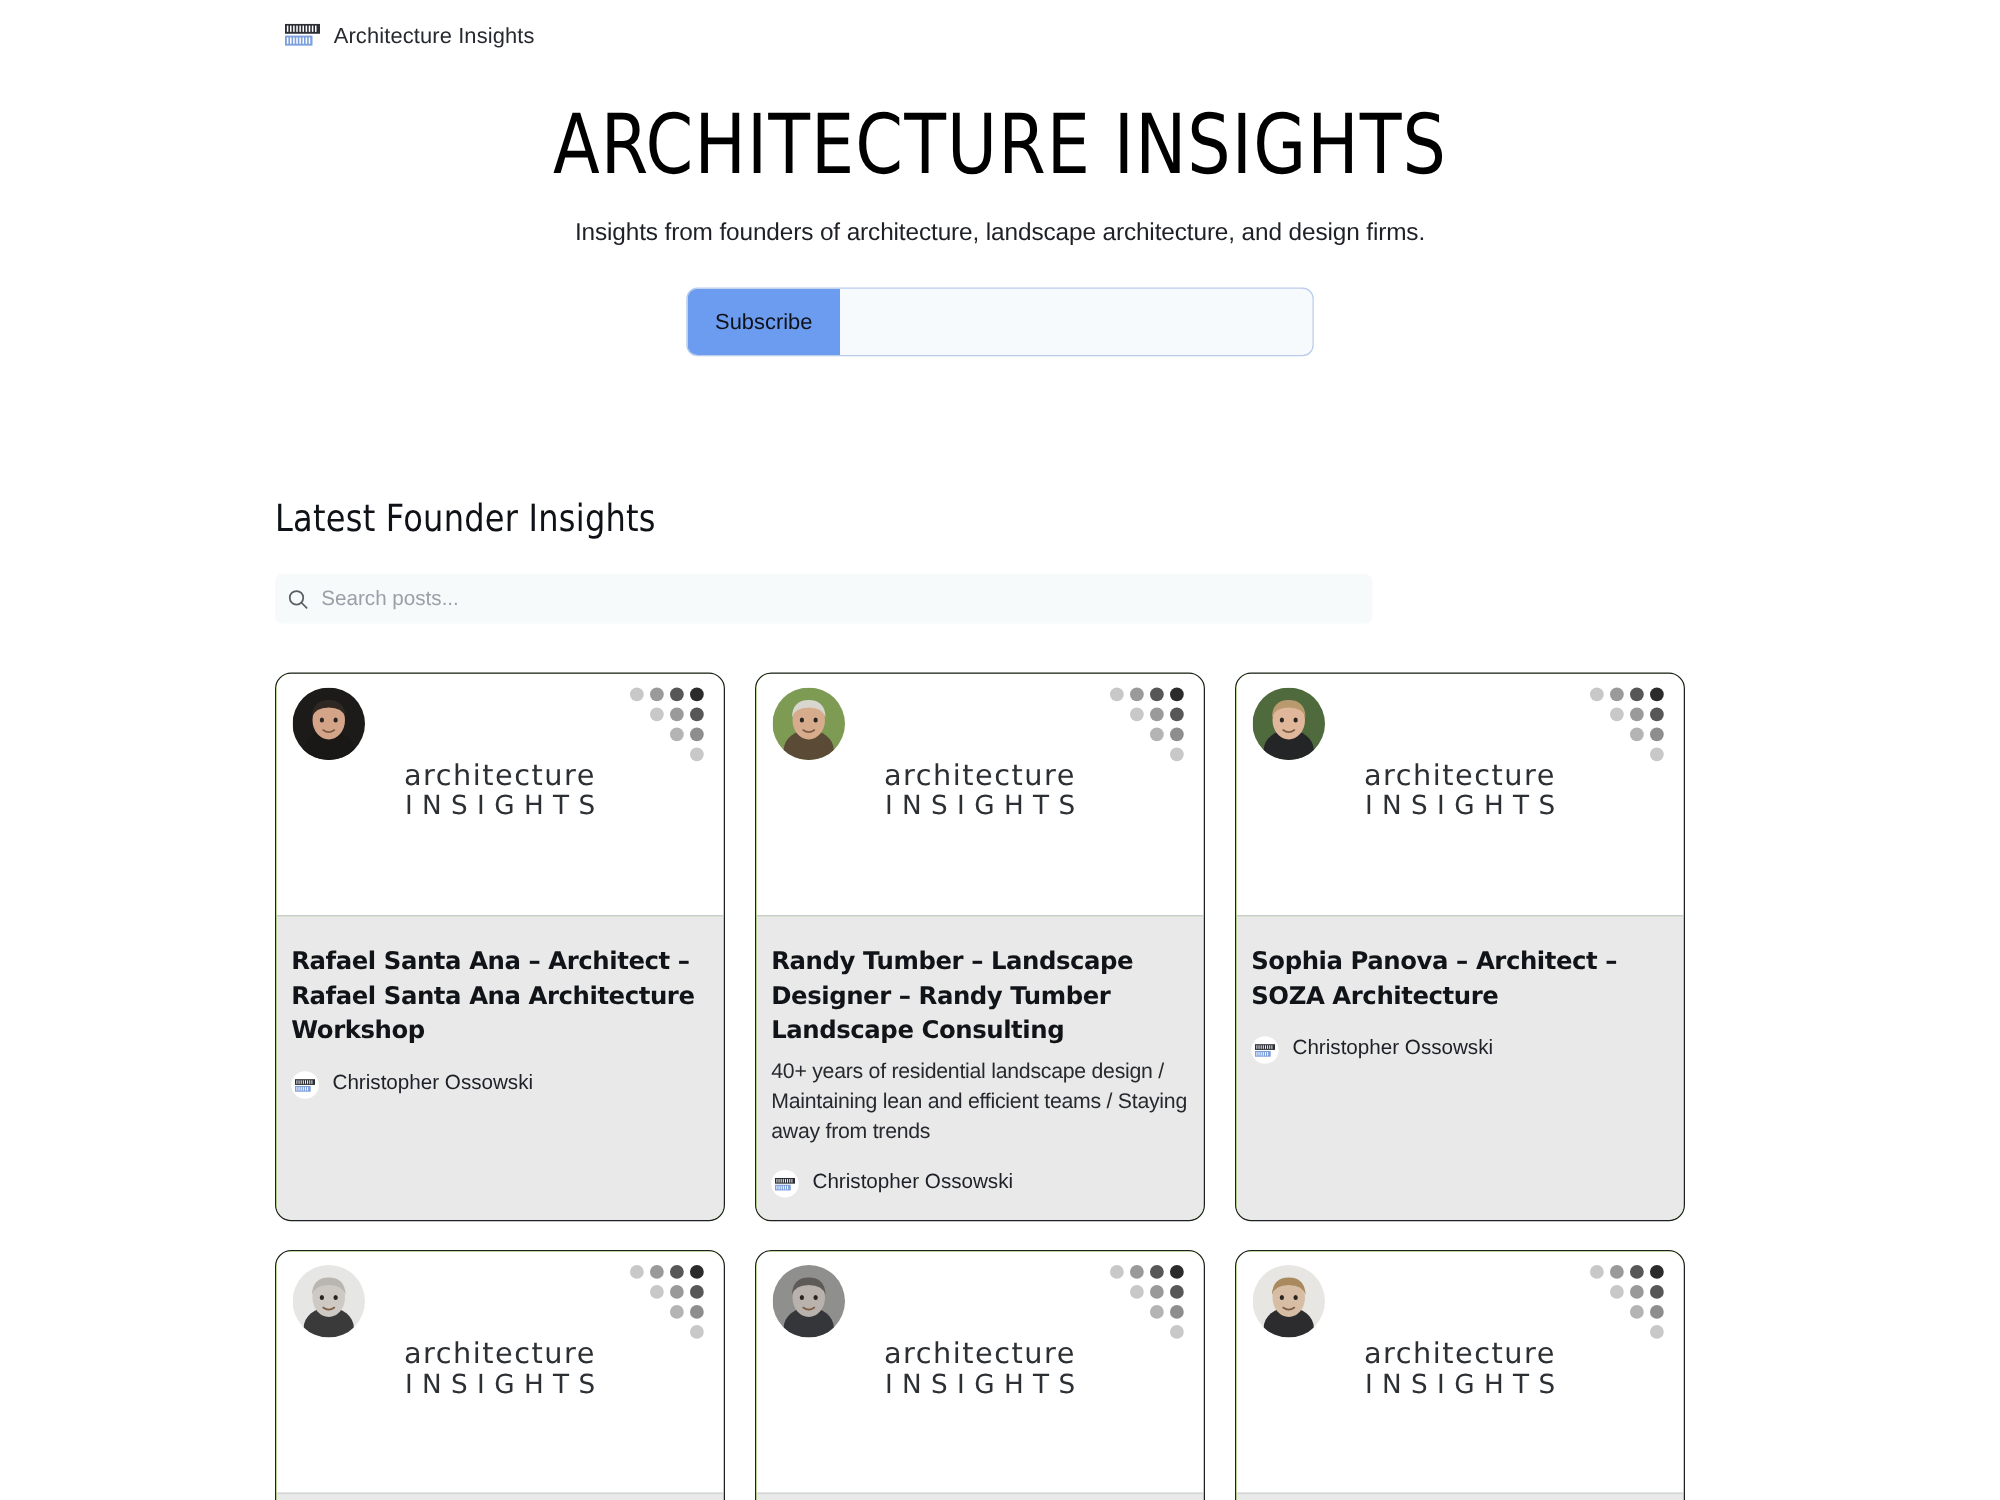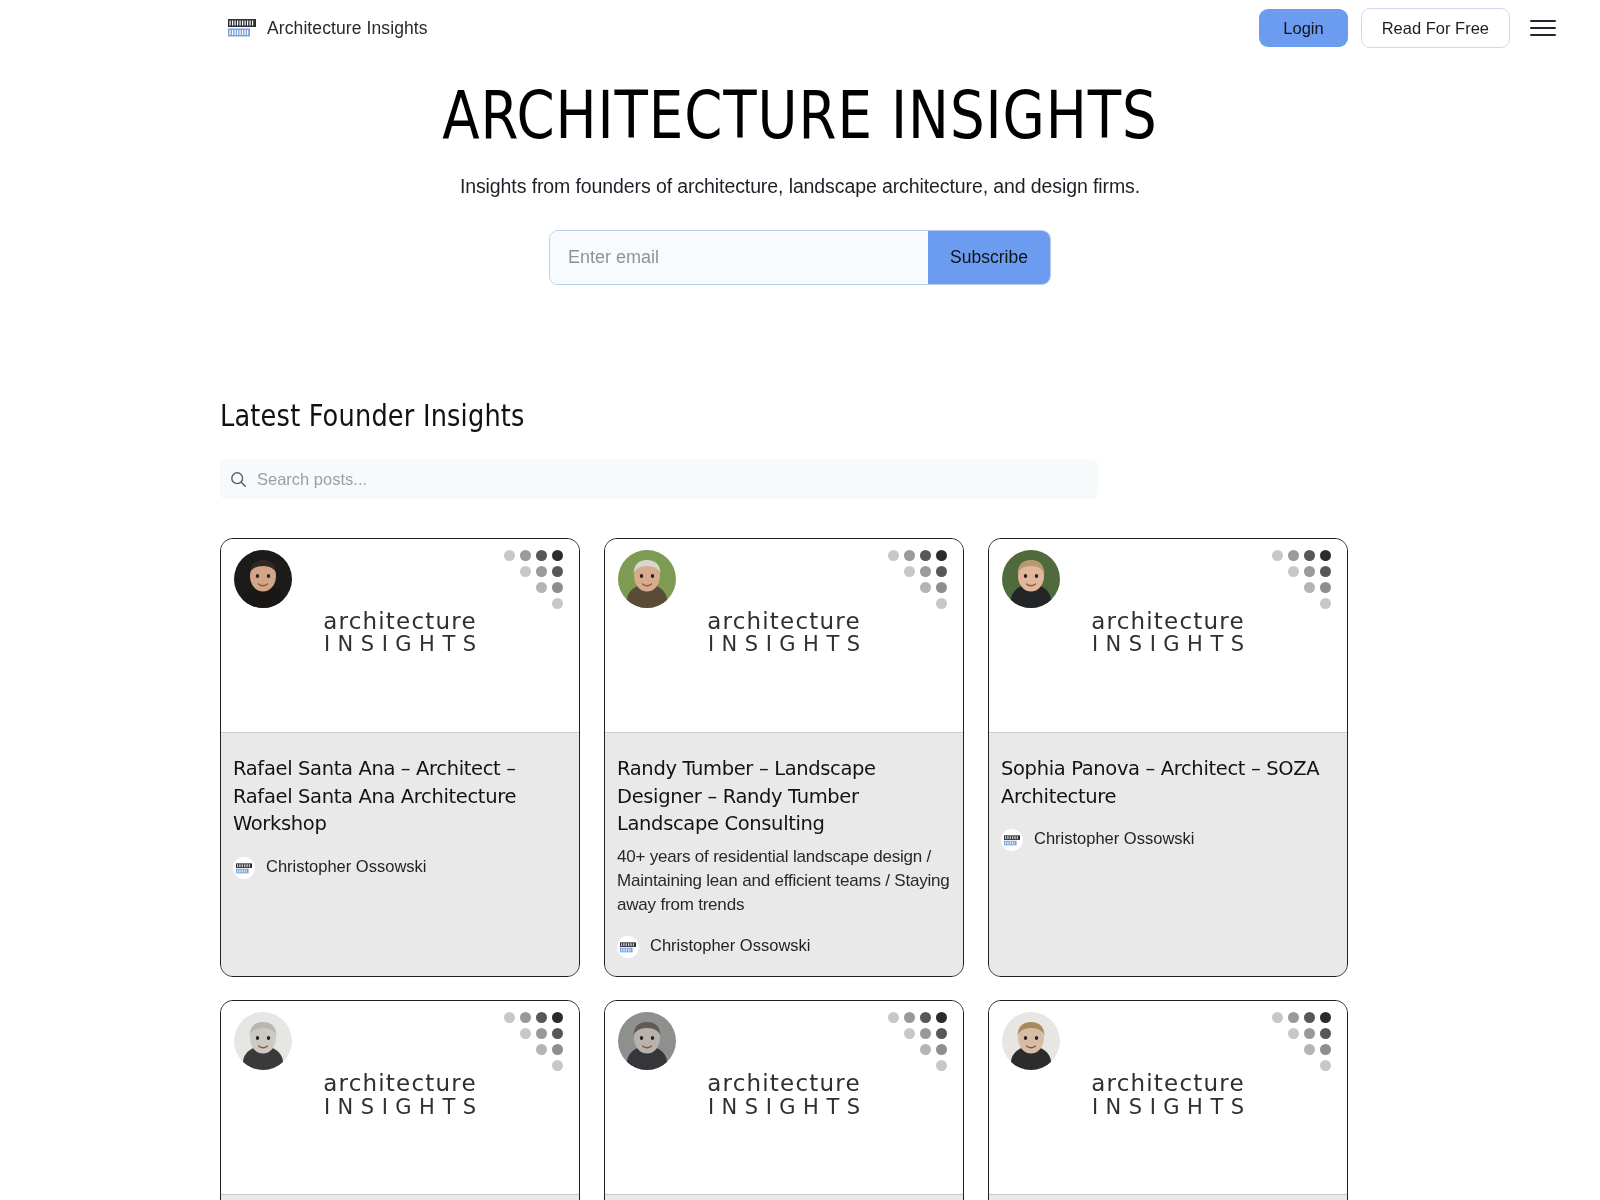--- a/index.html
+++ b/index.html
@@ -252,21 +252,21 @@
 
   .card-body {
     background: #e9e9e9;
     padding: 22px 12px 18px 12px;
     flex: 1;
     display: flex;
     flex-direction: column;
   }
   .card-title {
     font-size: 19.5px;
-    font-weight: normal;
+    font-weight: bold;
     color: #101317;
     line-height: 1.42;
     font-family: "DejaVu Sans", sans-serif;
     letter-spacing: -.35px;
   }
   .card-excerpt {
     margin-top: 7px;
     font-size: 17px;
     color: #26292e;
     line-height: 1.42;
@@ -320,37 +320,27 @@
         <rect x="9" y="11" width="1.2" height="5"></rect>
         <rect x="11.5" y="11" width="1.2" height="5"></rect>
         <rect x="14" y="11" width="1.2" height="5"></rect>
         <rect x="16.5" y="11" width="1.2" height="5"></rect>
         <rect x="19" y="11" width="1.2" height="5"></rect>
       </g>
     </svg>
     <span class="brand-name">Architecture Insights</span>
   </div>
 
-  <div class="header-right">
-    <button class="btn-login">Login</button>
-    <button class="btn-read-free">Read For Free</button>
-    <div class="hamburger">
-      <i></i>
-      <i></i>
-      <i></i>
-    </div>
-  </div>
 </header>
 
 <section class="hero">
   <h1 class="hero-title">ARCHITECTURE INSIGHTS</h1>
   <p class="hero-sub">Insights from founders of architecture, landscape architecture, and design firms.</p>
 
   <form class="subscribe-form">
-    <input class="email-input" type="text" placeholder="Enter email" style="">
     <button class="btn-subscribe">Subscribe</button>
   </form>
 </section>
 
 <section class="latest">
   <h2 class="latest-title">Latest Founder Insights</h2>
   <div class="search-wrap">
     <svg class="search-icon" width="17" height="17" viewBox="0 0 17 17">
       <circle cx="7.2" cy="7.2" r="5.4" fill="none" stroke="#5a5f66" stroke-width="1.4"></circle>
       <line x1="11.2" y1="11.2" x2="15.3" y2="15.3" stroke="#5a5f66" stroke-width="1.4" stroke-linecap="round"></line>

